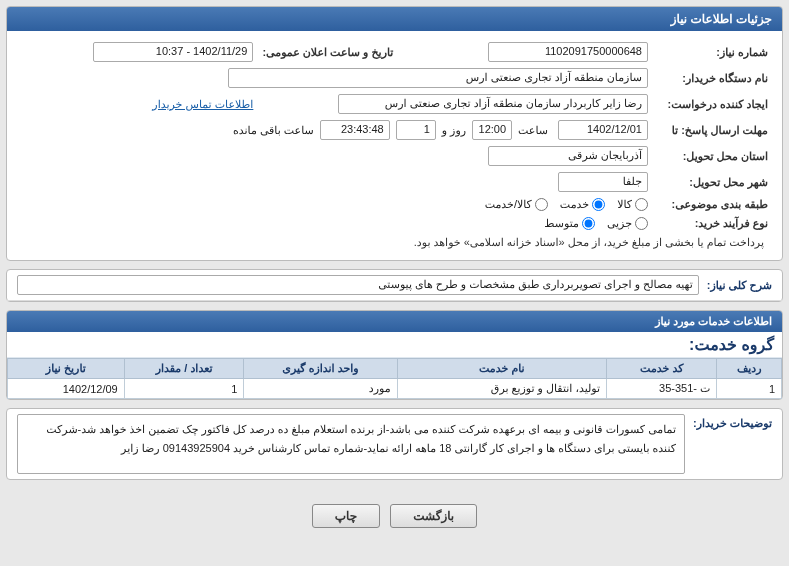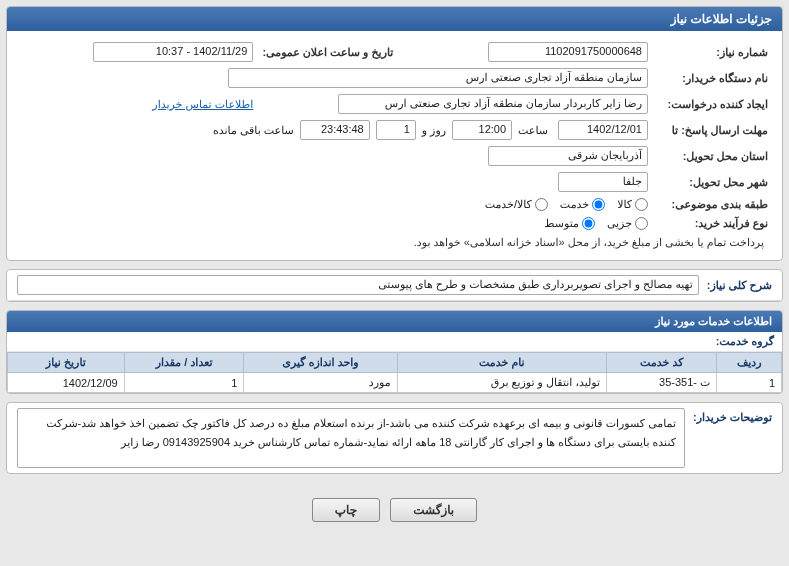--- a/index.html
+++ b/index.html
@@ -153,21 +153,21 @@
     .group-service-row {
       display: flex;
       align-items: center;
       padding: 3px 8px;
       gap: 8px;
       border-bottom: 1px solid #e0e8f0;
     }
     .group-label {
       font-weight: bold;
       color: #1a3a6a;
-      font-size: 11px;
+      font-size: 16px;
       white-space: nowrap;
     }
   </style>
 </head>
 <body>
 
 <div class="container">
 
   <div class="card">
     <div class="card-header">
@@ -200,21 +200,21 @@
           <td>
             <span class="link-blue">اطلاعات تماس خریدار</span>
           </td>
         </tr>
         <tr>
           <td class="label-cell">مهلت ارسال پاسخ: تا</td>
           <td colspan="3">
             <div class="row-flex">
               <span class="input-box input-small">1402/12/01</span>
               <span style="margin-right:4px;">ساعت</span>
-              <span class="input-box" style="width:60px;">12:00</span>
+              <span class="input-box" style="width:40px;">12:00</span>
               <span>روز و</span>
               <span class="input-box" style="width:40px;">1</span>
               <span class="input-box" style="width:70px;">23:43:48</span>
               <span>ساعت باقی مانده</span>
             </div>
           </td>
         </tr>
         <tr>
           <td class="label-cell">استان محل تحویل:</td>
           <td colspan="3">

